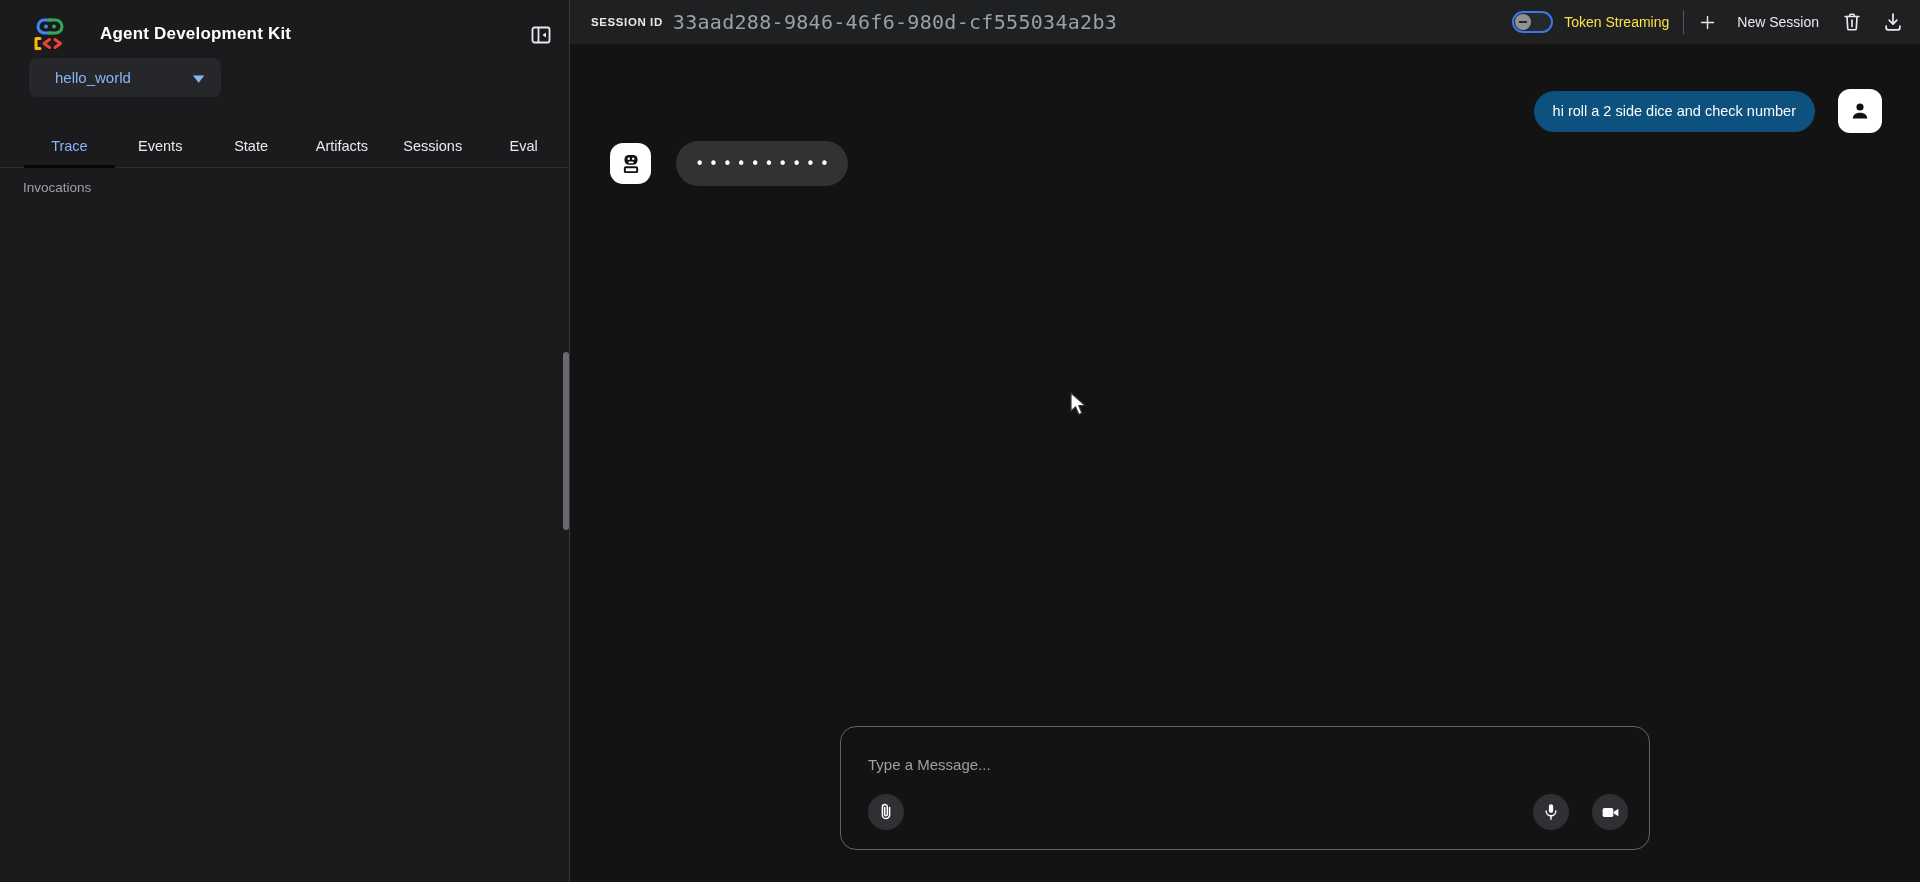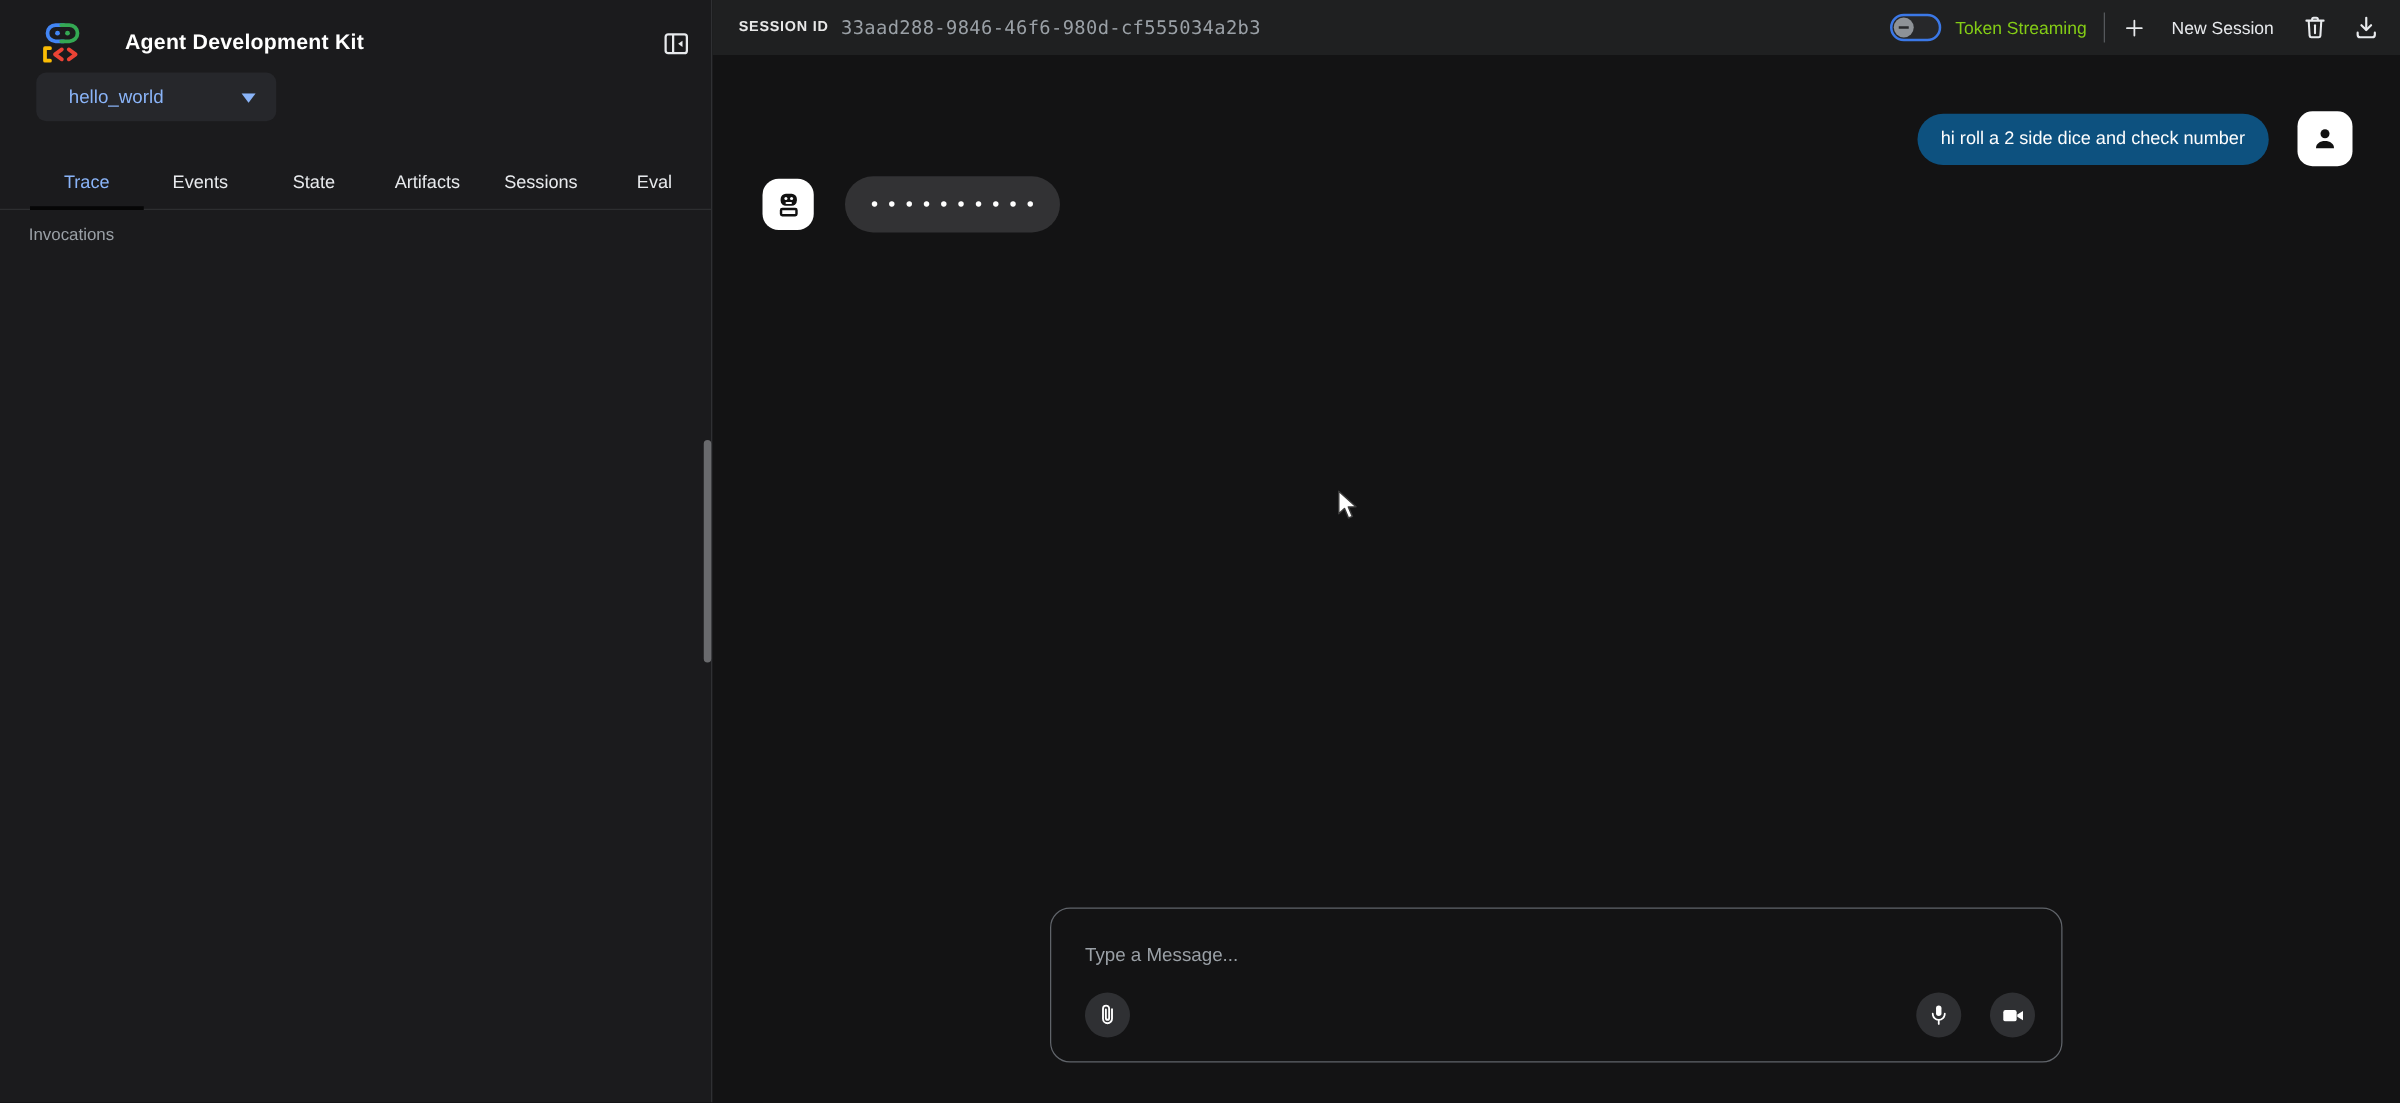--- a/index.html
+++ b/index.html
@@ -62,35 +62,35 @@
   .main { position: relative; flex: 1; height: 882px; background: #131314; }
 
   .main-header {
     height: 44px; background: #1f2021;
     display: flex; align-items: center;
     padding: 0 16px 0 21px;
   }
   .session-id-label { font-size: 11.5px; font-weight: 700; letter-spacing: .6px; color: #e8e8e8; }
   .session-id-value {
     margin-left: 10px; font-family: "DejaVu Sans Mono", monospace;
-    font-size: 15px; color: #9aa0a6; letter-spacing: .3px;
+    font-size: 20px; color: #9aa0a6; letter-spacing: .3px;
   }
   .header-spacer { flex: 1; }
 
   .switch {
     position: relative; width: 41px; height: 22px; flex: none;
     border: 2px solid #3b78e7; border-radius: 12px; background: #27282a; cursor: pointer;
   }
   .switch .thumb {
     position: absolute; top: 50%; left: 1px; transform: translateY(-50%);
     width: 16px; height: 16px; border-radius: 50%; background: #8e9297;
     display: flex; align-items: center; justify-content: center;
   }
   .switch .thumb::after { content: ""; width: 8px; height: 2px; background: #2a2b2e; }
-  .token-label { margin-left: 11px; font-size: 14px; color: #84cc16; white-space: nowrap; }
+  .token-label { margin-left: 11px; font-size: 14px; color: #fde047; white-space: nowrap; }
   .header-divider { width: 1px; height: 24px; background: #55585c; margin: 0 14px; }
   .new-session-btn {
     display: flex; align-items: center; gap: 20px;
     background: none; border: none; cursor: pointer;
     color: #e8eaed; font-size: 14px; font-family: "Liberation Sans", sans-serif;
     white-space: nowrap;
   }
   .icon-btn { background: none; border: none; cursor: pointer; padding: 0;
     display: flex; align-items: center; justify-content: center; }
   .trash-btn { margin-left: 22px; }

